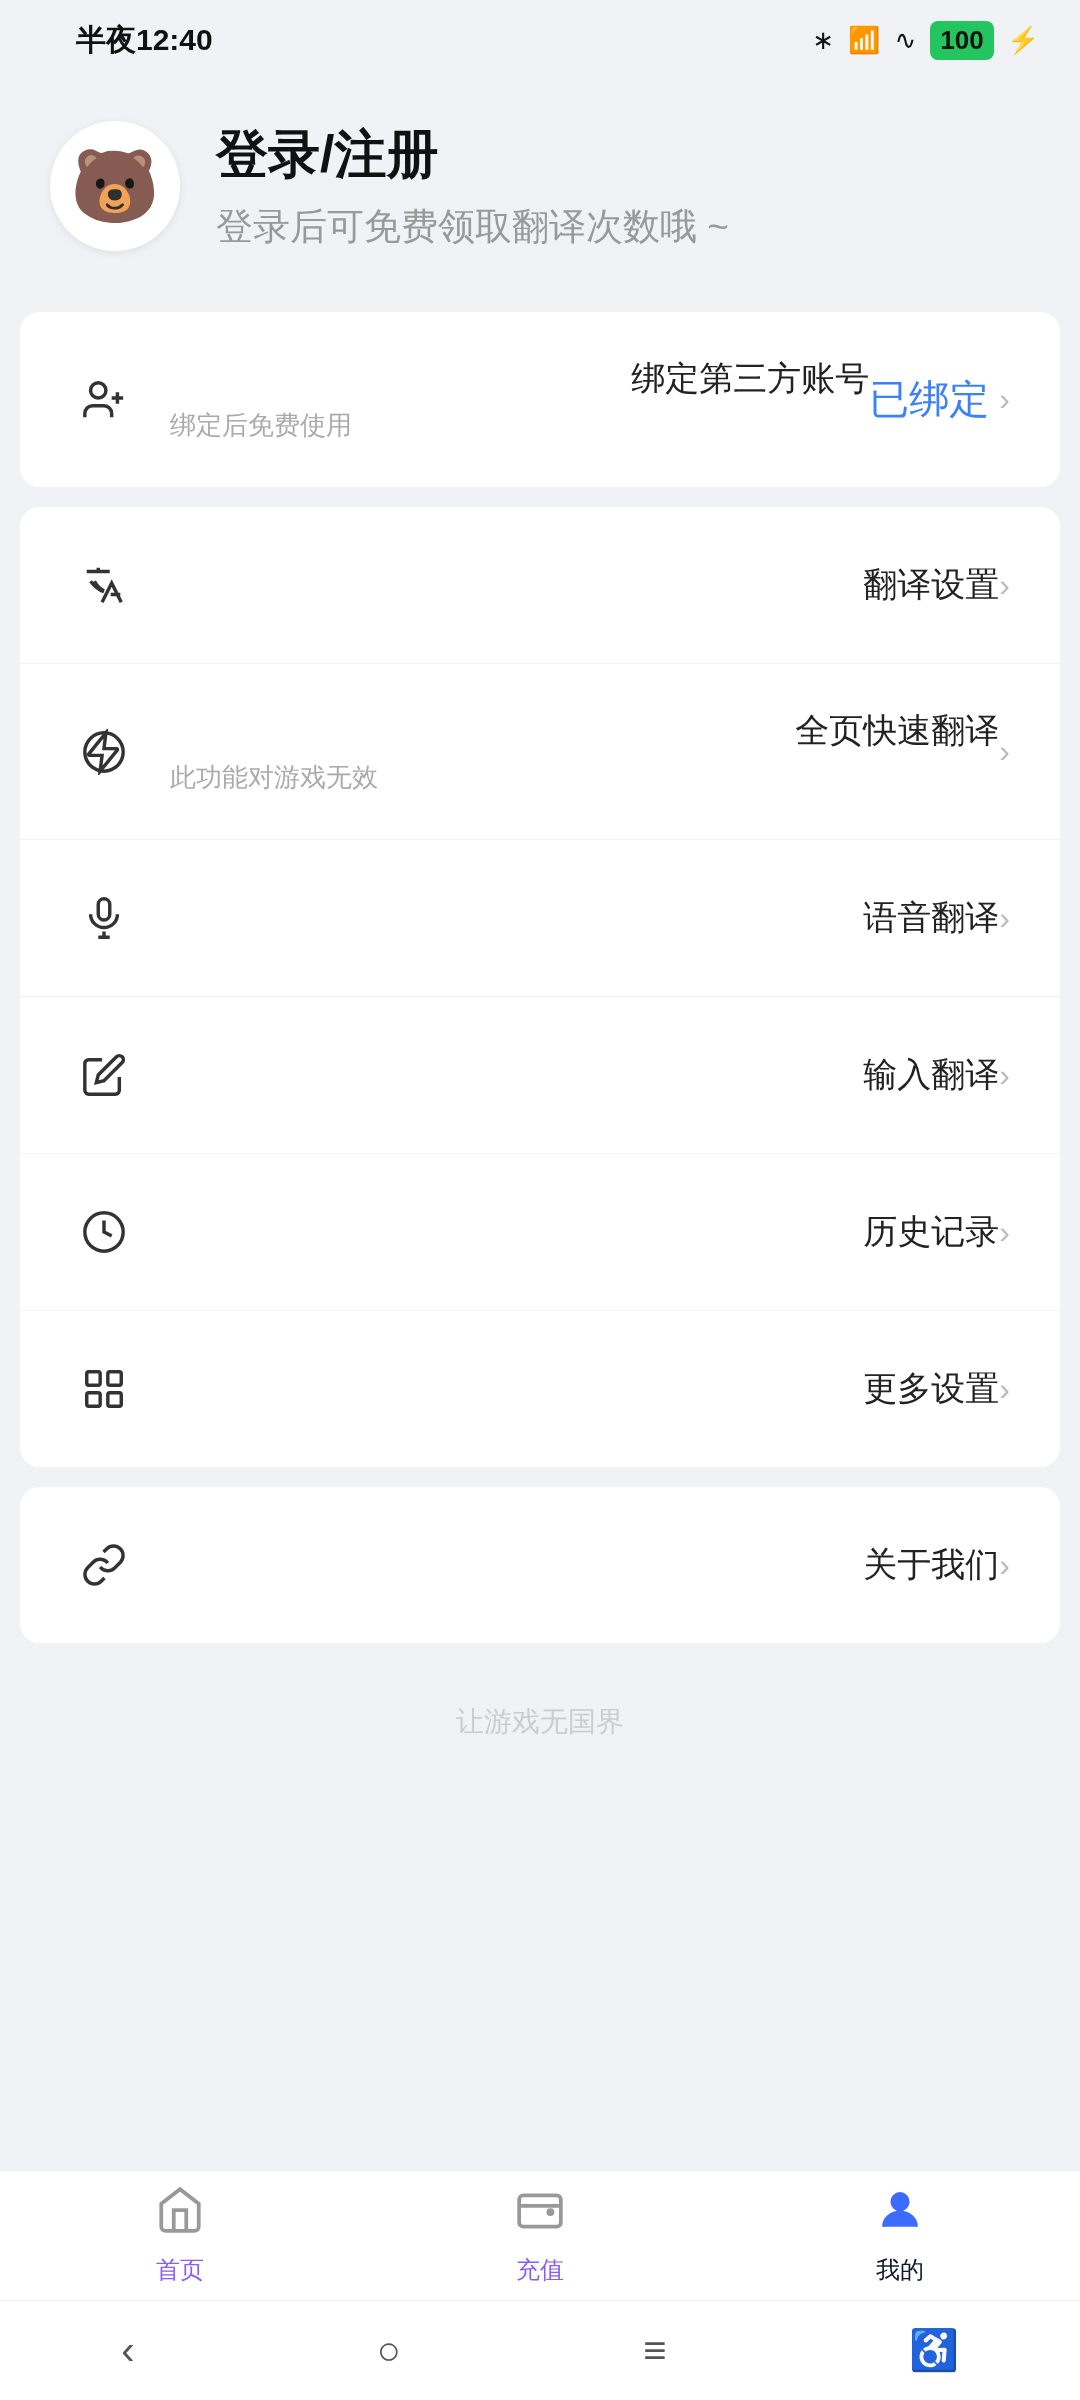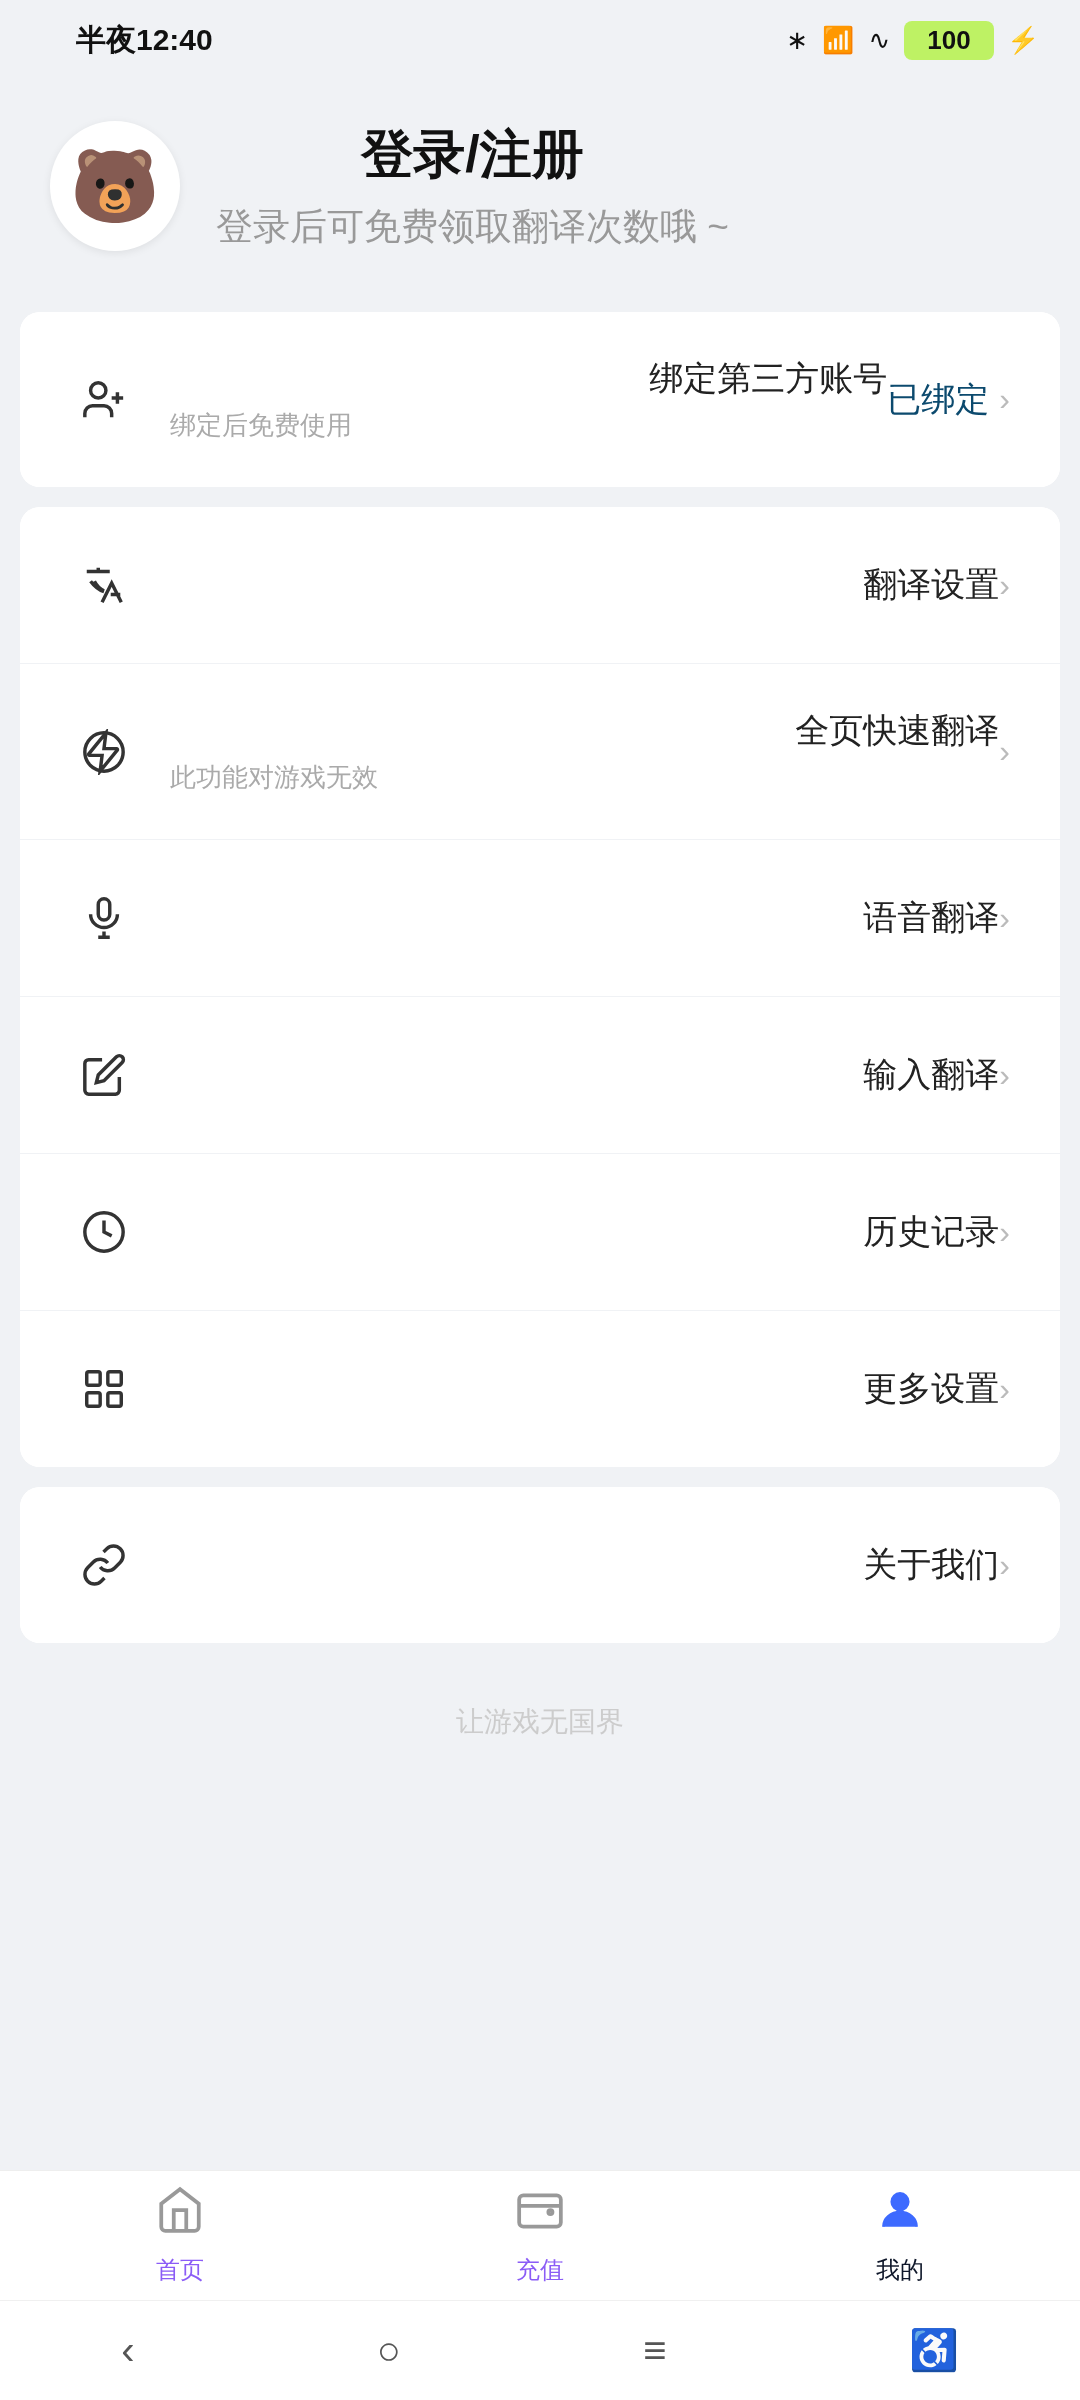--- a/index.html
+++ b/index.html
@@ -34,25 +34,25 @@
       align-items: center;
       gap: 14px;
     }
     .status-icons span {
       font-size: 26px;
       color: #111;
     }
     .battery-box {
       display: inline-flex;
       align-items: center;
-      background: #bef264;
+      background: #22c55e;
       color: white;
       font-size: 22px;
       font-weight: 700;
-      padding: 4px 23px;
+      padding: 4px 10px;
       border-radius: 8px;
     }
 
     
     .profile-header {
       background: #f0f2f5;
       padding: 40px 50px 40px 50px;
       display: flex;
       align-items: center;
       gap: 36px;
@@ -66,21 +66,20 @@
       align-items: center;
       justify-content: center;
       flex-shrink: 0;
       box-shadow: 0 2px 8px rgba(0,0,0,0.08);
       font-size: 72px;
     }
     .profile-info {
       display: flex;
       flex-direction: column;
       gap: 12px;
-      align-items: center;
     }
     .profile-title {
       font-size: 52px;
       font-weight: 700;
       color: #111;
     }
     .profile-sub {
       font-size: 37px;
       color: #999;
     }
@@ -131,22 +130,22 @@
       margin-top: 6px;
     }
     .menu-right {
       display: flex;
       align-items: center;
       gap: 10px;
       color: #aaa;
       font-size: 28px;
     }
     .menu-right-text {
-      color: #0c4a6e;
-      font-size: 34px;
+      color: #3b82f6;
+      font-size: 40px;
     }
     .chevron {
       font-size: 32px;
       color: #bbb;
     }
 
     
     .tagline {
       text-align: center;
       color: #ccc;

